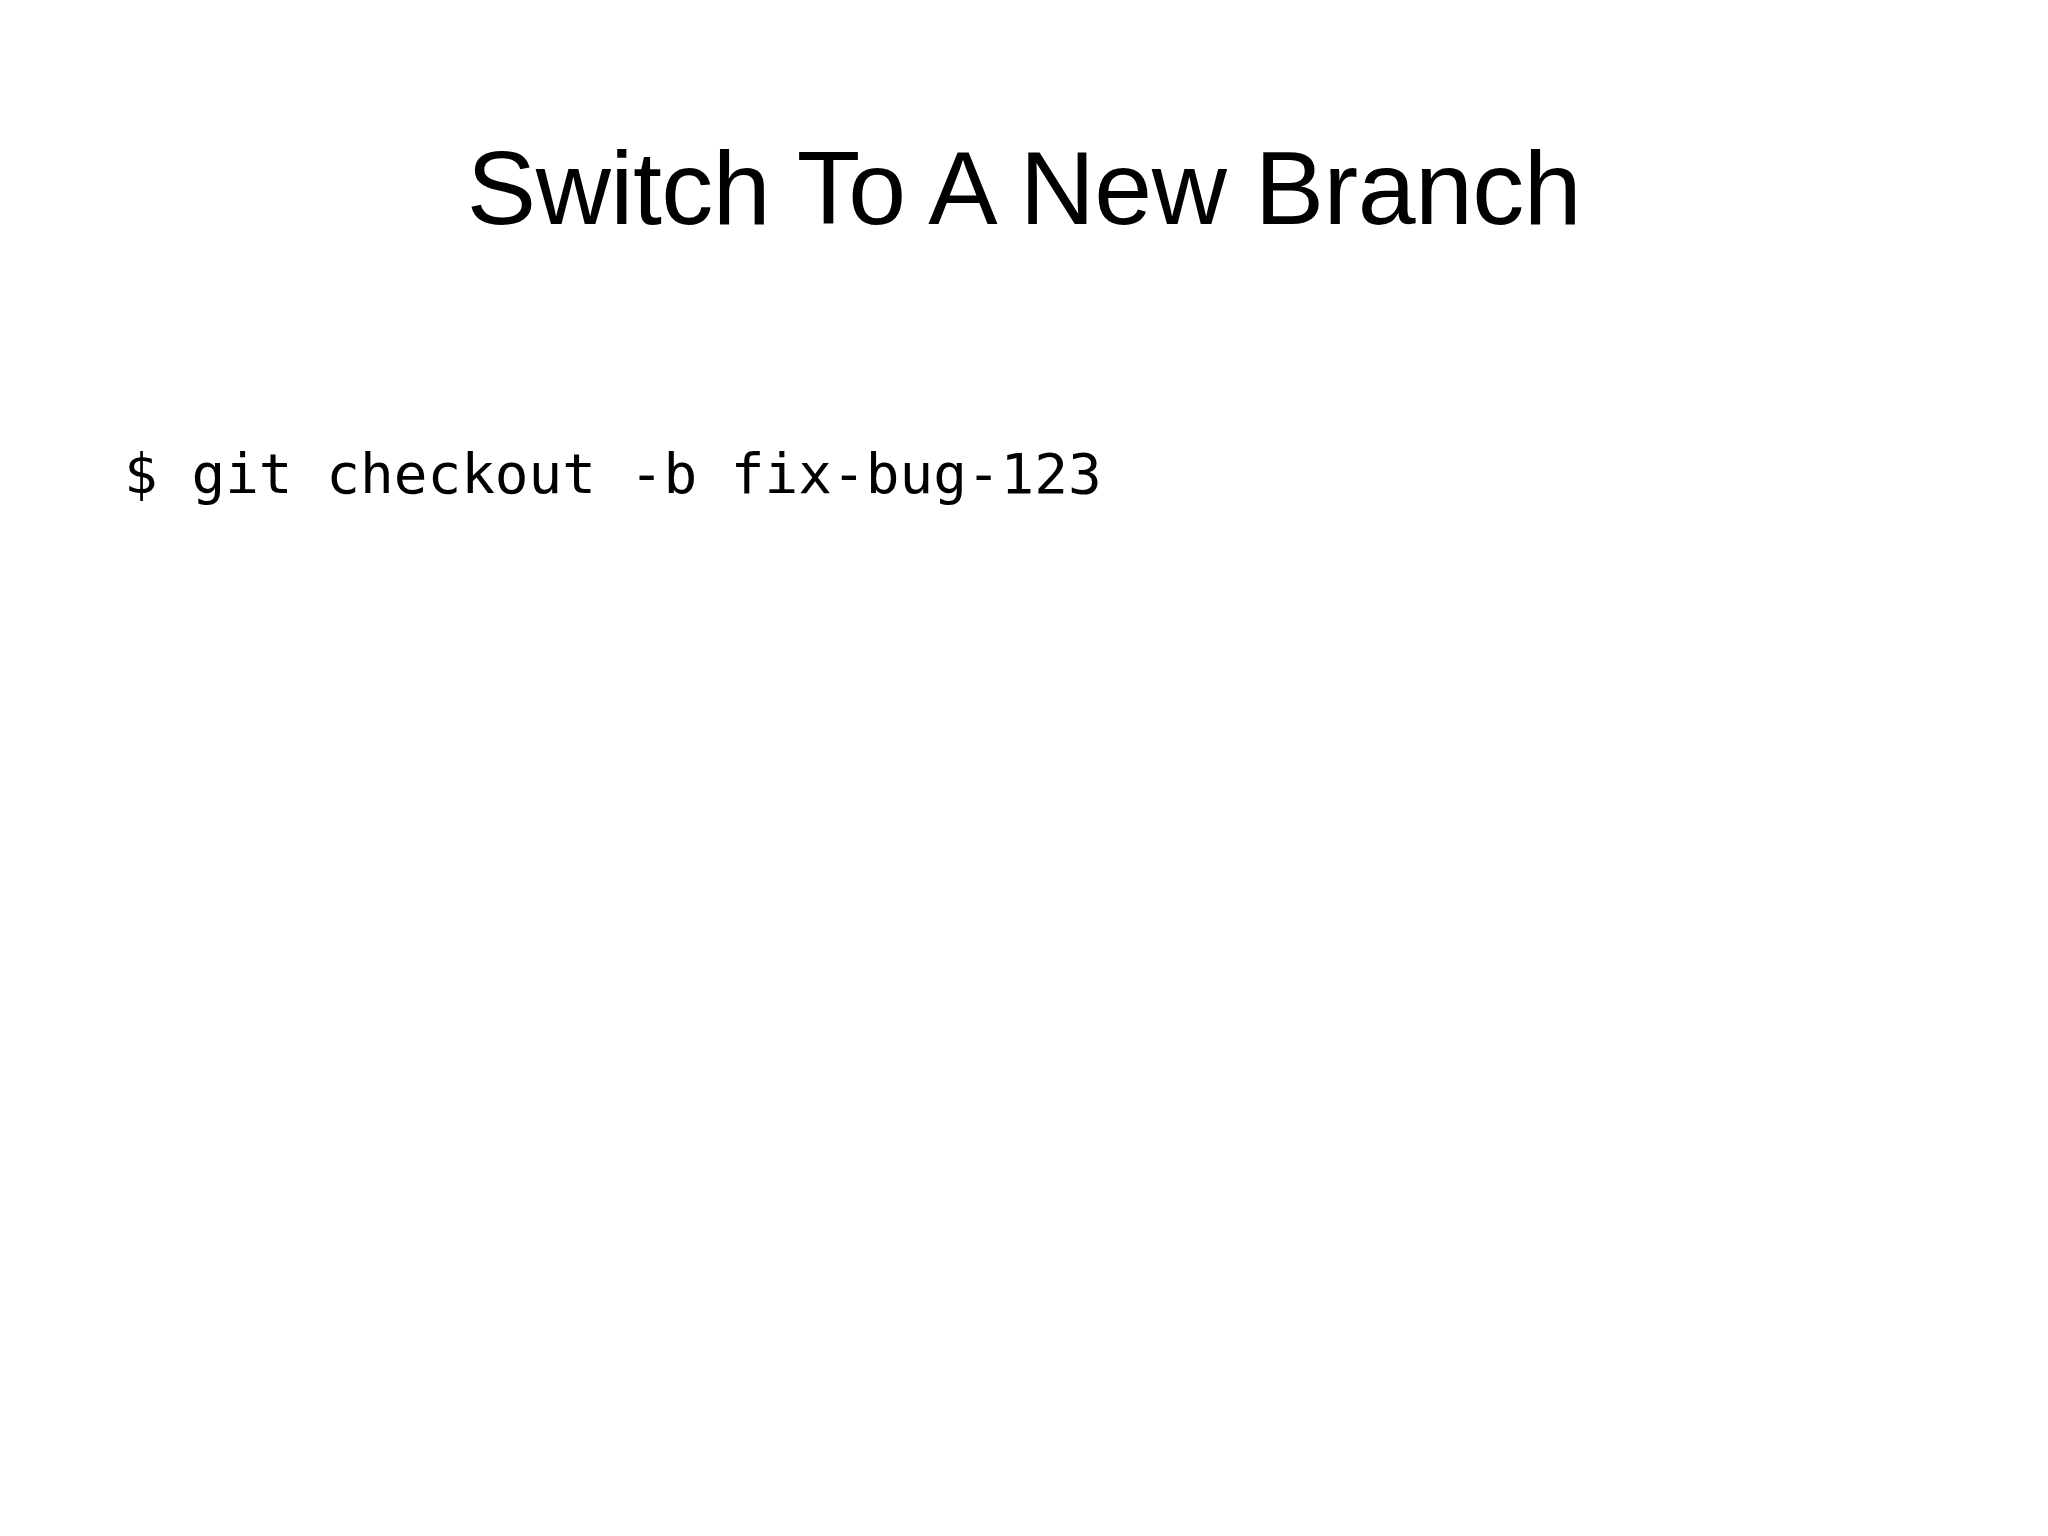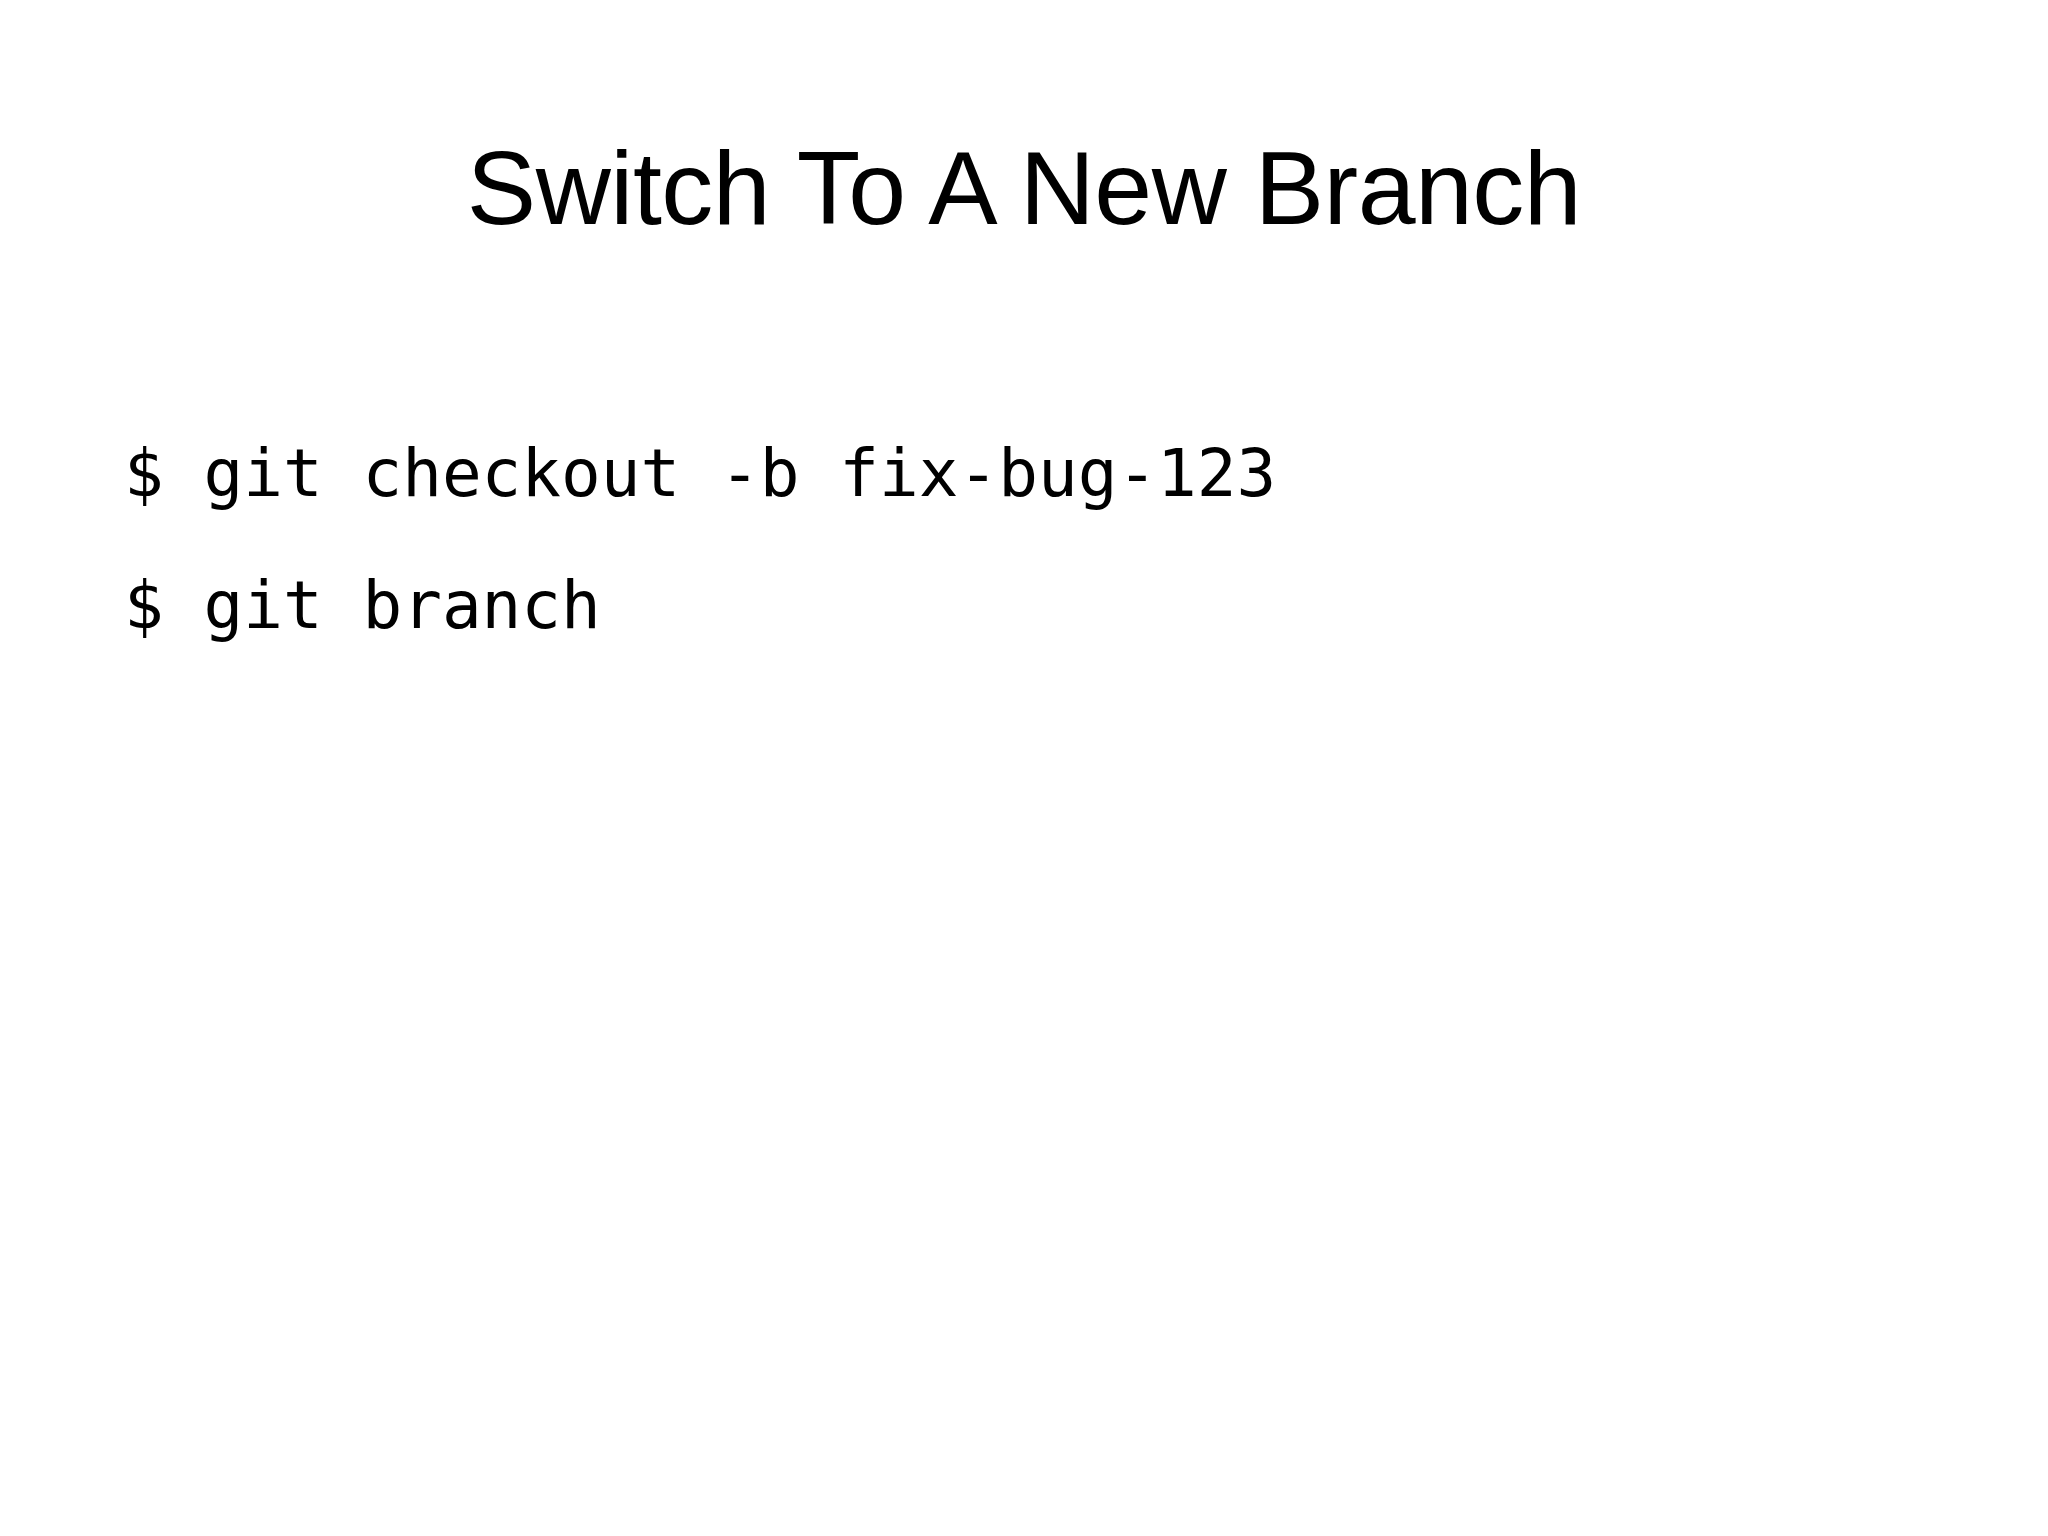--- a/index.html
+++ b/index.html
@@ -38,36 +38,36 @@
     display: block;
   }
 
   
   .code-block {
     position: absolute;
     left: 124px;
     top: 408px;
     font-family: "DejaVu Sans Mono", monospace;
     font-weight: 400;
-    font-size: 66px;
+    font-size: 56px;
     line-height: 132px;
     color: #000000;
     white-space: pre;
     margin: 0;
   }
 
   .code-line {
     display: block;
     white-space: pre;
   }
 </style>
 </head>
 <body>
 
 <div class="slide">
 
   <h1 class="slide-title">
     <span class="title-line">Switch To A New Branch</span>
   </h1>
 
-  <pre class="code-block"><span class="code-line">$ git checkout -b fix-bug-123</span><span class="code-line">$ git branch</span></pre>
+  <pre class="code-block"><span class="code-line">$ git checkout -b fix-bug-123</span></pre>
 
 </div>
 
 </body></html>

